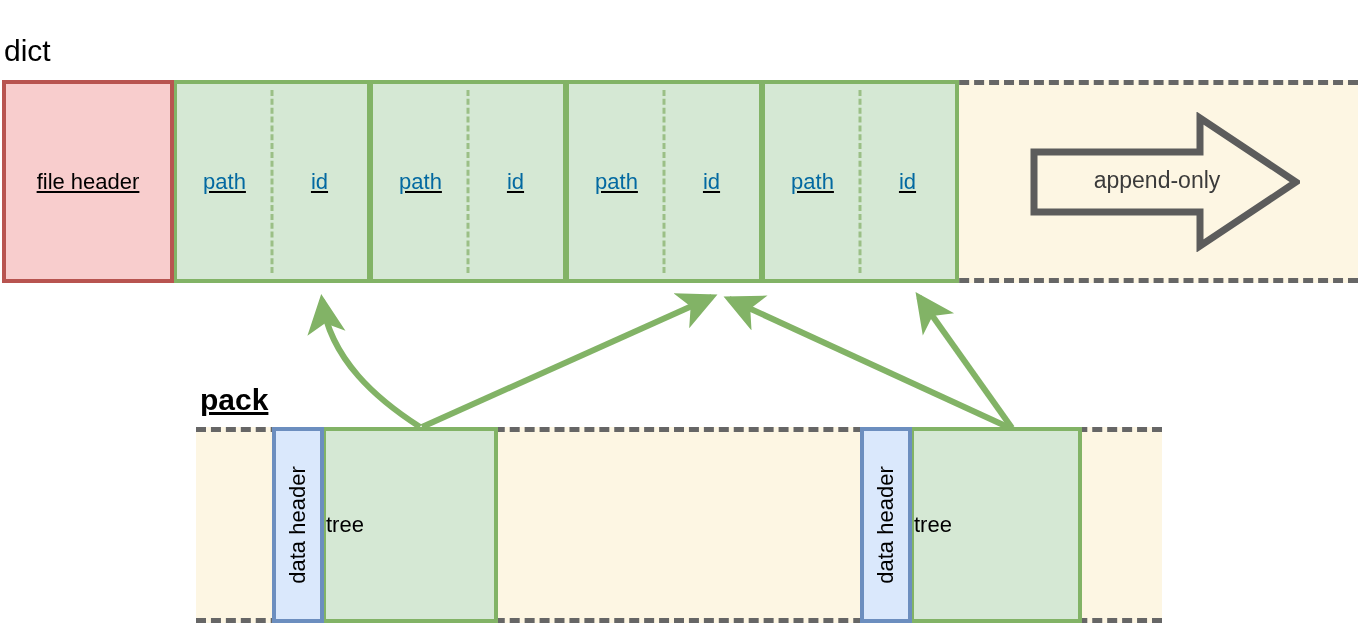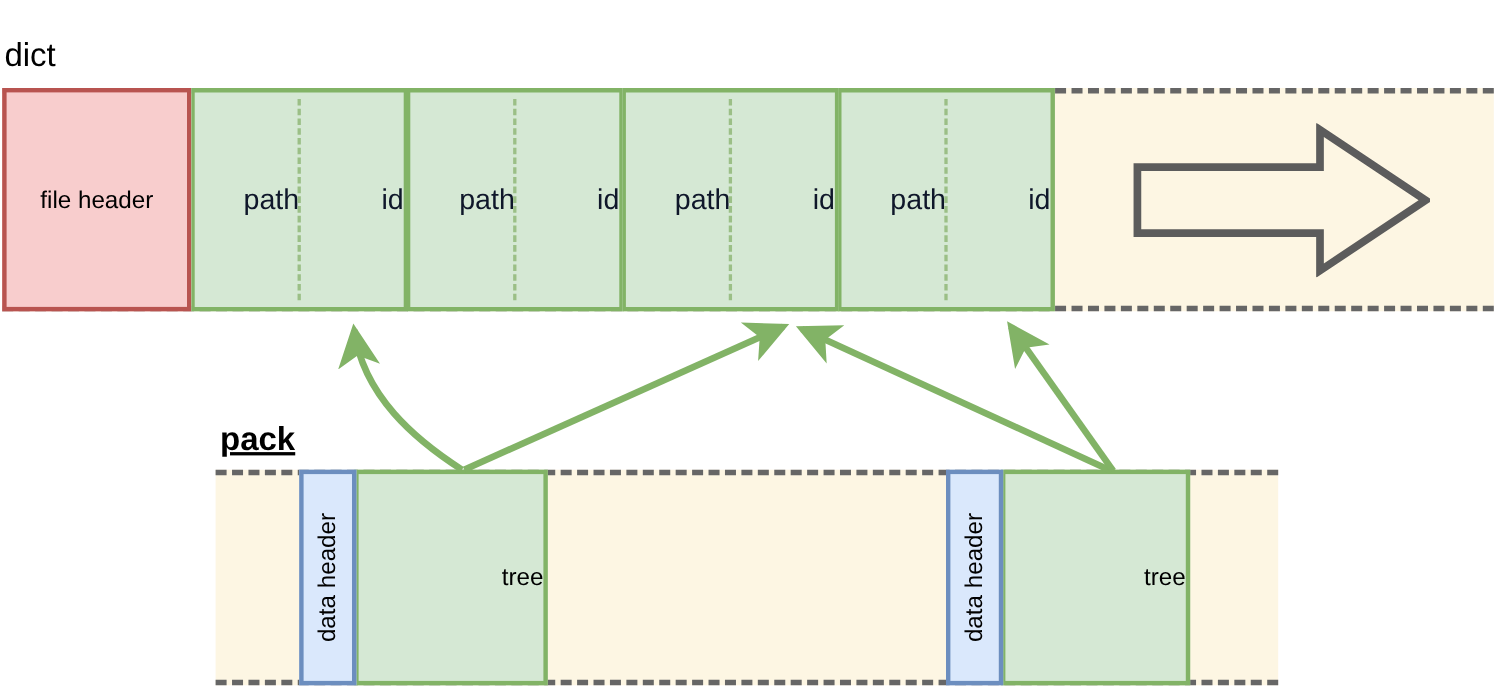--- a/index.html
+++ b/index.html
@@ -50,20 +50,21 @@
     border-right: 0;
   }
 
   #dict-row {
     position: absolute;
     left: 2px;
     top: 80px;
     height: 203px;
     display: flex;
     align-items: stretch;
+    text-decoration: underline;
   }
 
   .file-header-cell {
     box-sizing: border-box;
     width: 172px;
     background: #f8cdcd;
     border: 4px solid #b85450;
     display: flex;
     align-items: center;
     justify-content: center;
@@ -80,23 +81,23 @@
     display: flex;
     align-items: stretch;
     position: relative;
   }
   .entry-cell + .entry-cell { margin-left: -1px; }
 
   .entry-half {
     flex: 1 1 50%;
     display: flex;
     align-items: center;
-    justify-content: flex-end;
-    font-size: 26px;
-    color: #0f172a;
+    justify-content: center;
+    font-size: 22px;
+    color: #0369a1;
   }
   .entry-divider {
     position: absolute;
     left: 50%;
     top: 6px;
     bottom: 6px;
     width: 0;
     border-left: 3px dashed #9bbf86;
     transform: translateX(-1.5px);
   }
@@ -162,21 +163,21 @@
   }
 
   .tree-cell {
     box-sizing: border-box;
     width: 176px;
     background: #d5e8d4;
     border: 4px solid #82b366;
     margin-left: -2px;
     display: flex;
     align-items: center;
-    justify-content: flex-end;
+    justify-content: flex-start;
     font-size: 22px;
     color: #000;
   }
   #pack-record-2 .tree-cell { width: 172px; }
 
   
   #connectors {
     position: absolute;
     left: 0; top: 0;
     width: 1360px;
@@ -239,20 +240,21 @@
       </div>
     </div>
 
   </div>
 
   <div class="abs" id="append-arrow">
     <svg width="270" height="140" viewBox="0 0 270 140">
       <polygon points="4,40 170,40 170,6 266,70 170,134 170,100 4,100" fill="#fdf6e3" stroke="#5c5c5c" stroke-width="7" stroke-linejoin="miter"></polygon>
     </svg>
   </div>
+  <div id="append-arrow-label">append-only</div>
 
   <div class="section-title" id="pack-title">pack</div>
 
   <div class="abs" id="pack-band"></div>
 
   <div class="pack-record" id="pack-record-1">
     <div class="data-header-cell">
       <span>data header</span>
     </div>
     <div class="tree-cell">

